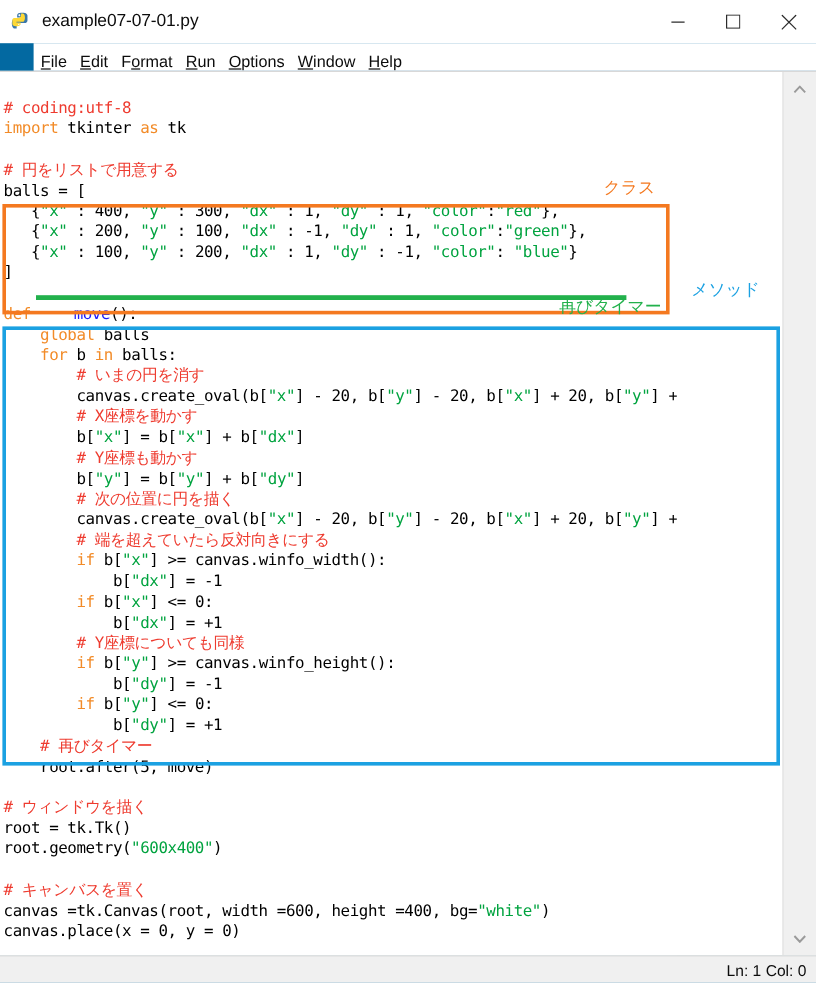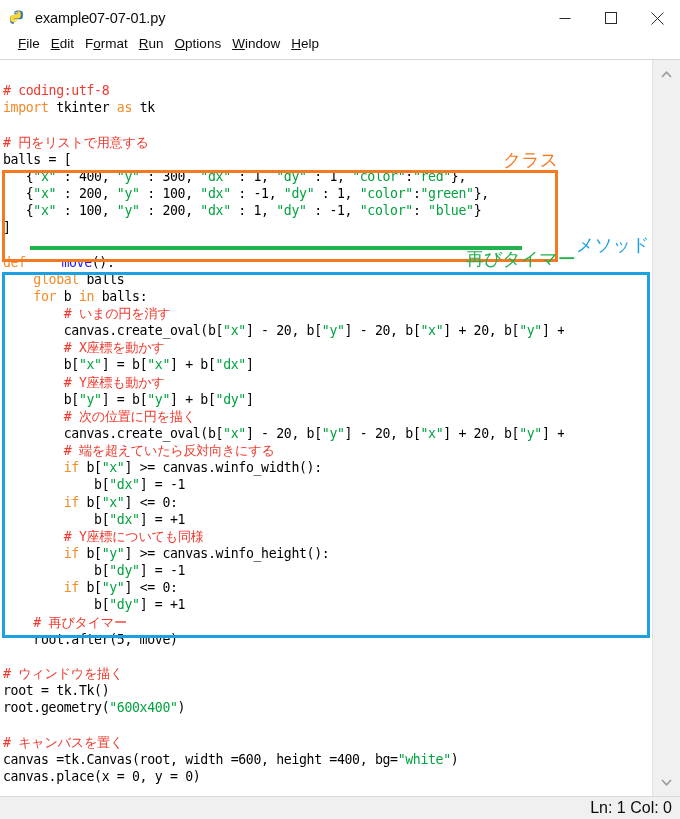--- a/index.html
+++ b/index.html
@@ -61,23 +61,24 @@
     justify-content: center;
     cursor: default;
   }
   .win-btn svg { display: block; }
 
   
   .menubar {
     height: 23px;
     background: #ffffff;
     display: flex;
-    align-items: flex-start;
-    padding-left: 18px;
-    box-sizing: border-box;
+    align-items: flex-end;
+    padding-left: 6px;
+    box-sizing: border-box;
+    margin-left: 28px;
   }
   .menu-item {
     font-size: 13.5px;
     color: #0c0c0c;
     margin-right: 11px;
     white-space: nowrap;
     font-family: "Liberation Sans", sans-serif;
     cursor: default;
   }
   .menu-item u { text-decoration: underline; text-underline-offset: 1px; }
@@ -170,41 +171,41 @@
     position: absolute;
     left: 30px;
     top: 186px;
     width: 492px;
     height: 4px;
     background: #22b14c;
   }
   .anno-label {
     position: absolute;
     font-family: Liberation Sans, sans-serif;
-    font-size: 18px;
+    font-size: 14px;
     white-space: nowrap;
     pointer-events: none;
   }
   .lbl-class  { left: 503px; top: 88px;  color: #f47920; }
   .lbl-prop   { left: 466px; top: 187px; color: #22b14c; }
   .lbl-method { left: 576px; top: 173px; color: #1ba1e2; }
 
   
   .statusbar {
     height: 23px;
     background: #f0f0f0;
     border-top: 1px solid #d8d8d8;
     display: flex;
     align-items: center;
     justify-content: flex-end;
     padding-right: 8px;
     box-sizing: border-box;
   }
   .status-text {
-    font-size: 16px;
+    font-size: 13px;
     color: #0c0c0c;
     font-family: "Liberation Sans", sans-serif;
     white-space: nowrap;
   }
 </style>
 </head>
 <body>
 
 <div id="app">
 

